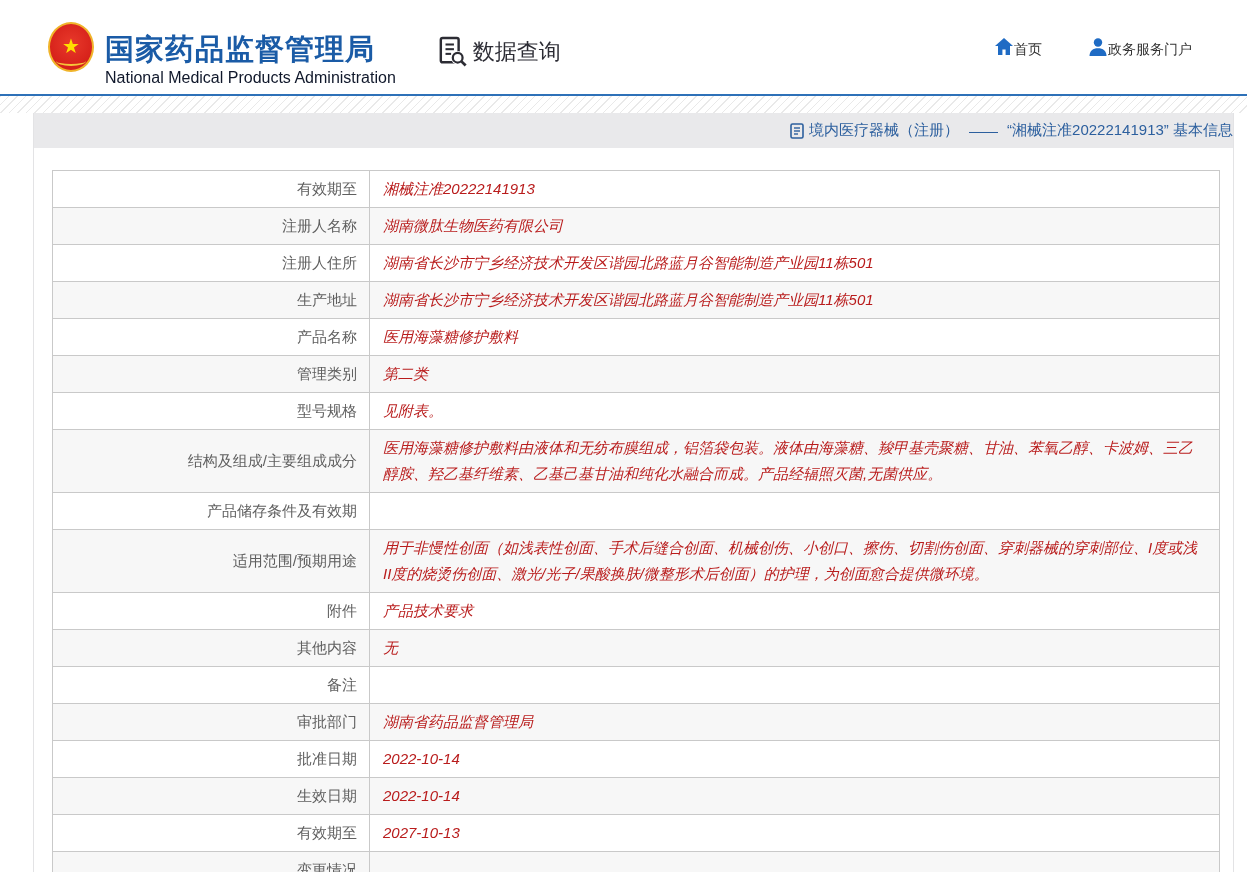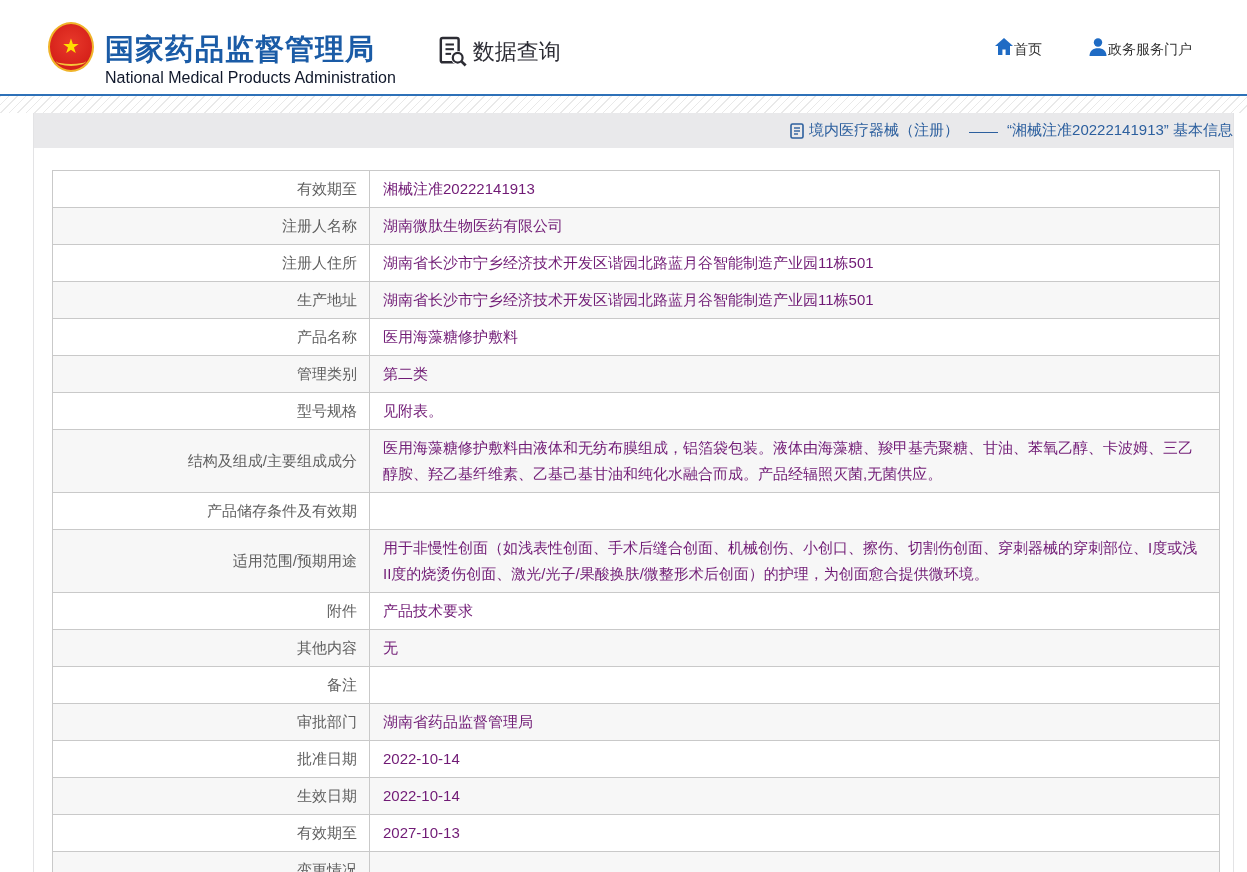--- a/index.html
+++ b/index.html
@@ -31,21 +31,21 @@
   .breadcrumb-bar { height:35px; background:#e9e9eb; display:flex; align-items:center; padding-left:14px; color:#2c5f9e; font-size:15px;justify-content:flex-end; }
   .breadcrumb-bar .icon { width:14px; height:16px; margin-right:5px; flex:0 0 auto; }
   .crumb-sep { margin:0 10px; letter-spacing:-1px; }
 
   
   table.info-table { border-collapse:collapse; width:1168px; margin:22px 15px 10px 18px; border:1px solid #c9c9c9; table-layout:fixed; }
   .info-table tr { height:34px; }
   .info-table tr:nth-child(even) { background:#f7f7f7; }
   .info-table th, .info-table td { border-bottom:1px solid #c9c9c9; font-weight:normal; font-size:15px; vertical-align:middle; padding-top:5px; padding-bottom:5px; line-height:26px; }
   .info-table th { width:317px; text-align:right; color:#5f5f5f; padding-right:12px; border-right:1px solid #c9c9c9; }
-  .info-table td { color:#701a75; padding-left:13px; padding-right:14px; }
+  .info-table td { color:#b91c1c; padding-left:13px; padding-right:14px;font-style:italic; }
 </style>
 </head>
 <body>
 
 <div class="header">
   <div class="logo-group">
     <div class="emblem"></div>
     <div class="brand-text">
       <div class="brand-title">国家药品监督管理局</div>
       <div class="brand-subtitle">National Medical Products Administration</div>

